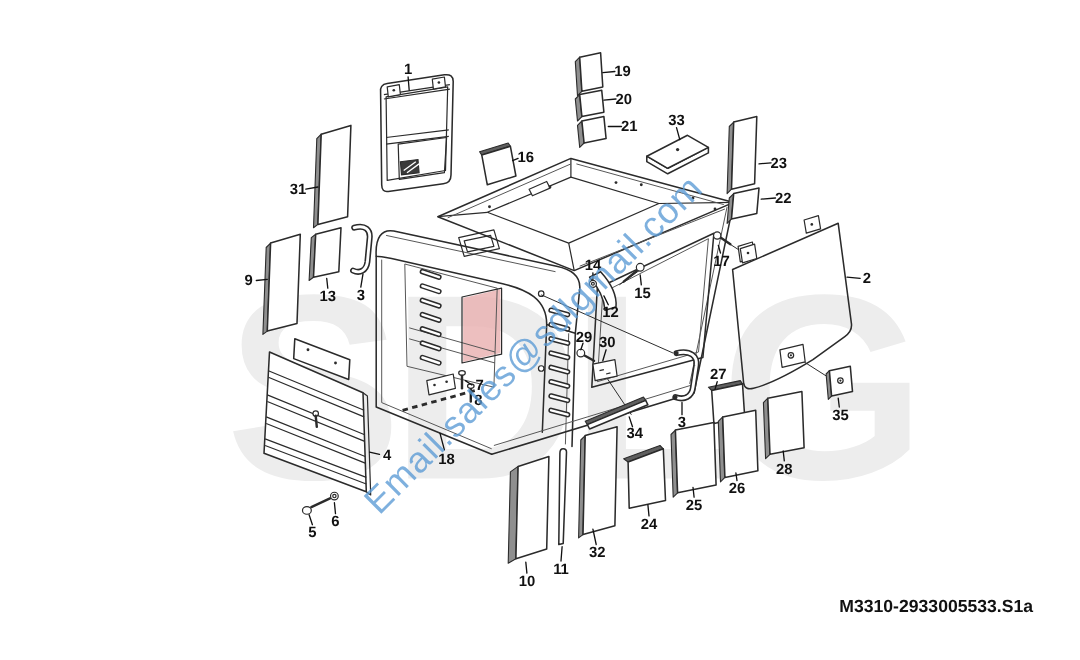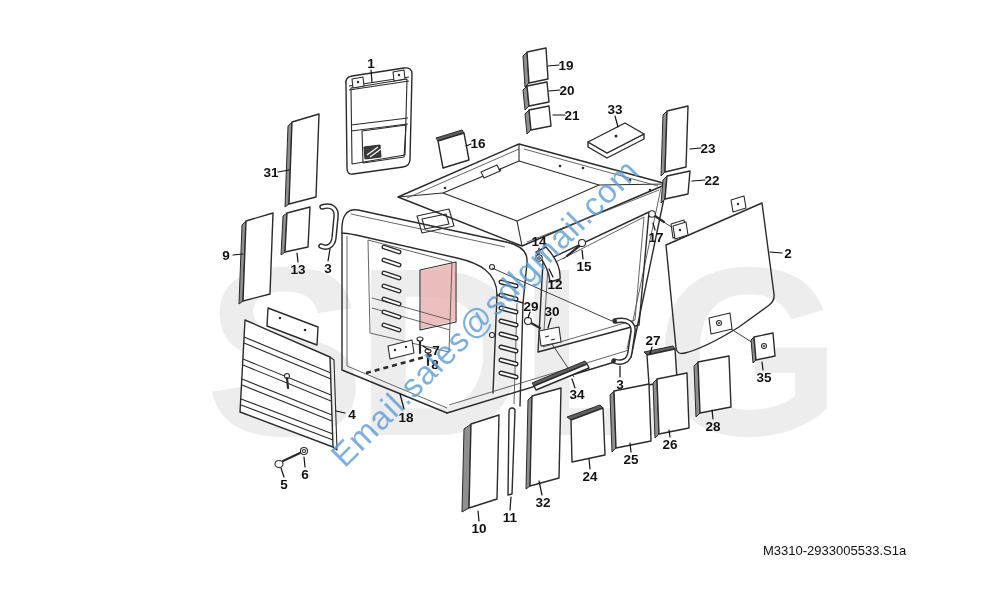--- a/index.html
+++ b/index.html
@@ -4,21 +4,21 @@
 <style>
   html,body{margin:0;padding:0;background:#fff;}
   .stage{position:relative;width:982px;height:600px;background:#ffffff;overflow:hidden;
          font-family:"Liberation Sans",sans-serif;}
   .logo-bg{position:absolute;left:205px;top:232px;font-size:240px;font-weight:bold;
            line-height:1;letter-spacing:-10px;color:#ededed;z-index:0;user-select:none;}
   svg.drawing{position:absolute;left:0;top:0;z-index:1;}
   .watermark{position:absolute;left:235px;top:294px;width:500px;text-align:center;
              font-size:33px;letter-spacing:1px;color:#5b9bd5;opacity:.78;z-index:2;
              transform:rotate(-45deg);transform-origin:center;white-space:nowrap;pointer-events:none;}
-  .figure-code{position:absolute;left:763px;top:543px;font-size:13px;font-weight:normal;
+  .figure-code{position:absolute;left:763px;top:543px;font-size:16px;font-weight:bold;
                color:#111;z-index:3;}
   
   .ln{fill:none;stroke:#2b2b2b;stroke-width:1.4;stroke-linejoin:round;stroke-linecap:round;}
   .ln2{fill:none;stroke:#2b2b2b;stroke-width:1.1;stroke-linejoin:round;}
   .fw{fill:#ffffff;stroke:#2b2b2b;stroke-width:1.4;stroke-linejoin:round;}
   .fw1{fill:#ffffff;stroke:#2b2b2b;stroke-width:1.1;stroke-linejoin:round;}
   .edge{fill:#8f8f8f;stroke:#2b2b2b;stroke-width:1;stroke-linejoin:round;}
   .edgeD{fill:#5f5f5f;stroke:#2b2b2b;stroke-width:1;stroke-linejoin:round;}
   .thin{fill:none;stroke:#555;stroke-width:0.9;stroke-linejoin:round;}
   .lead{stroke:#2b2b2b;stroke-width:0.9;fill:none;}

